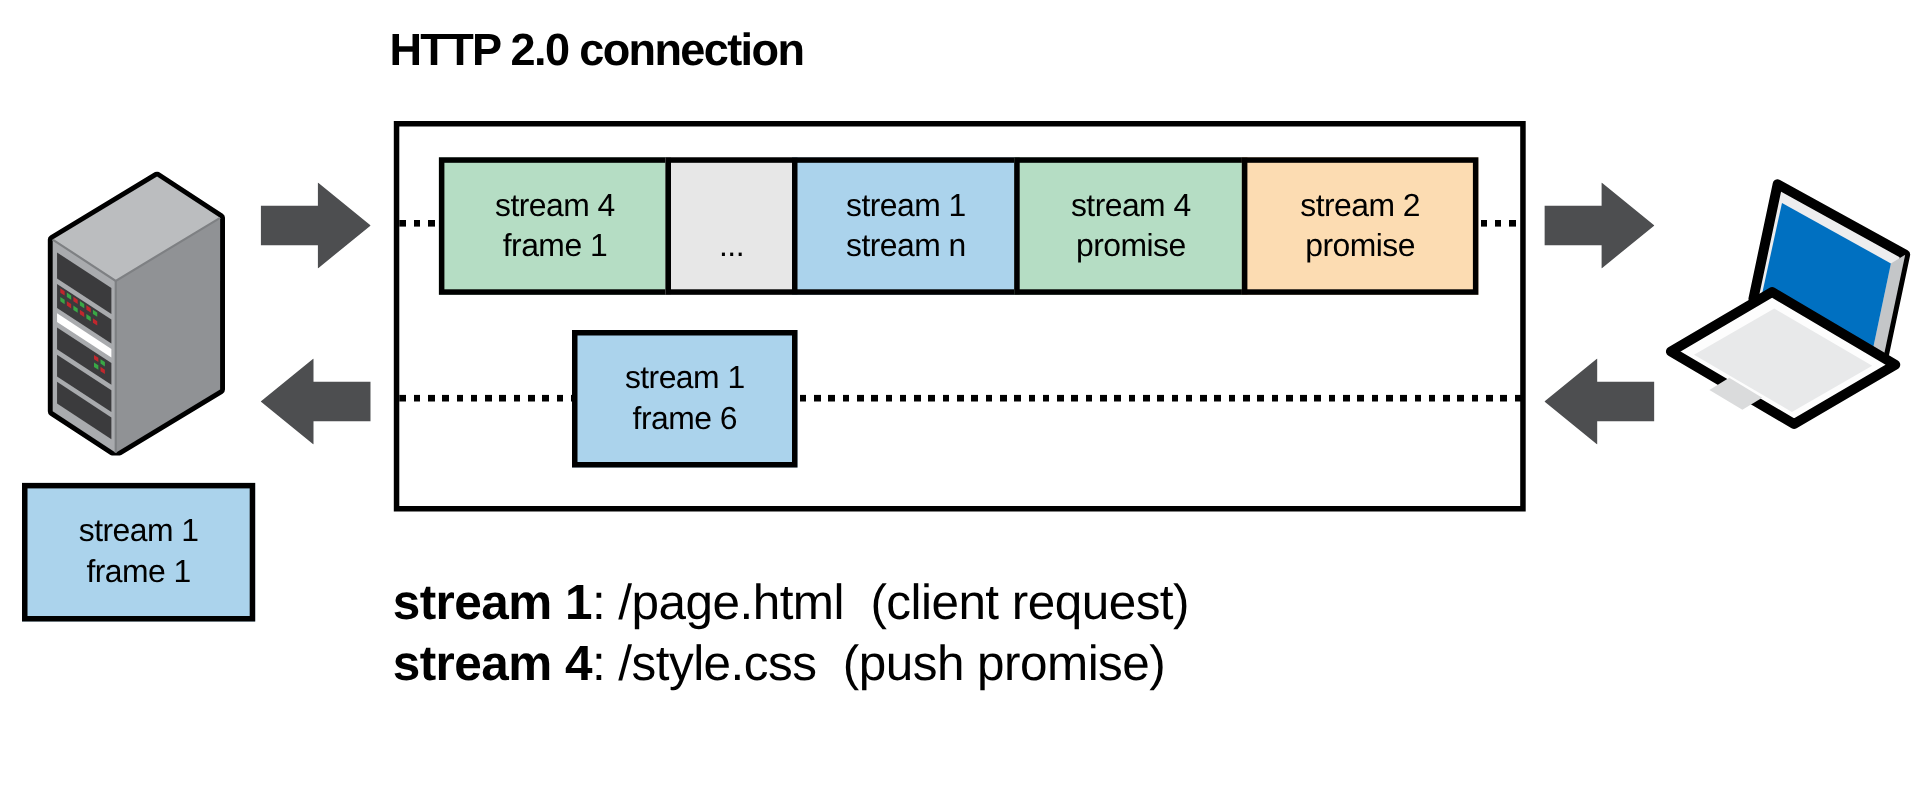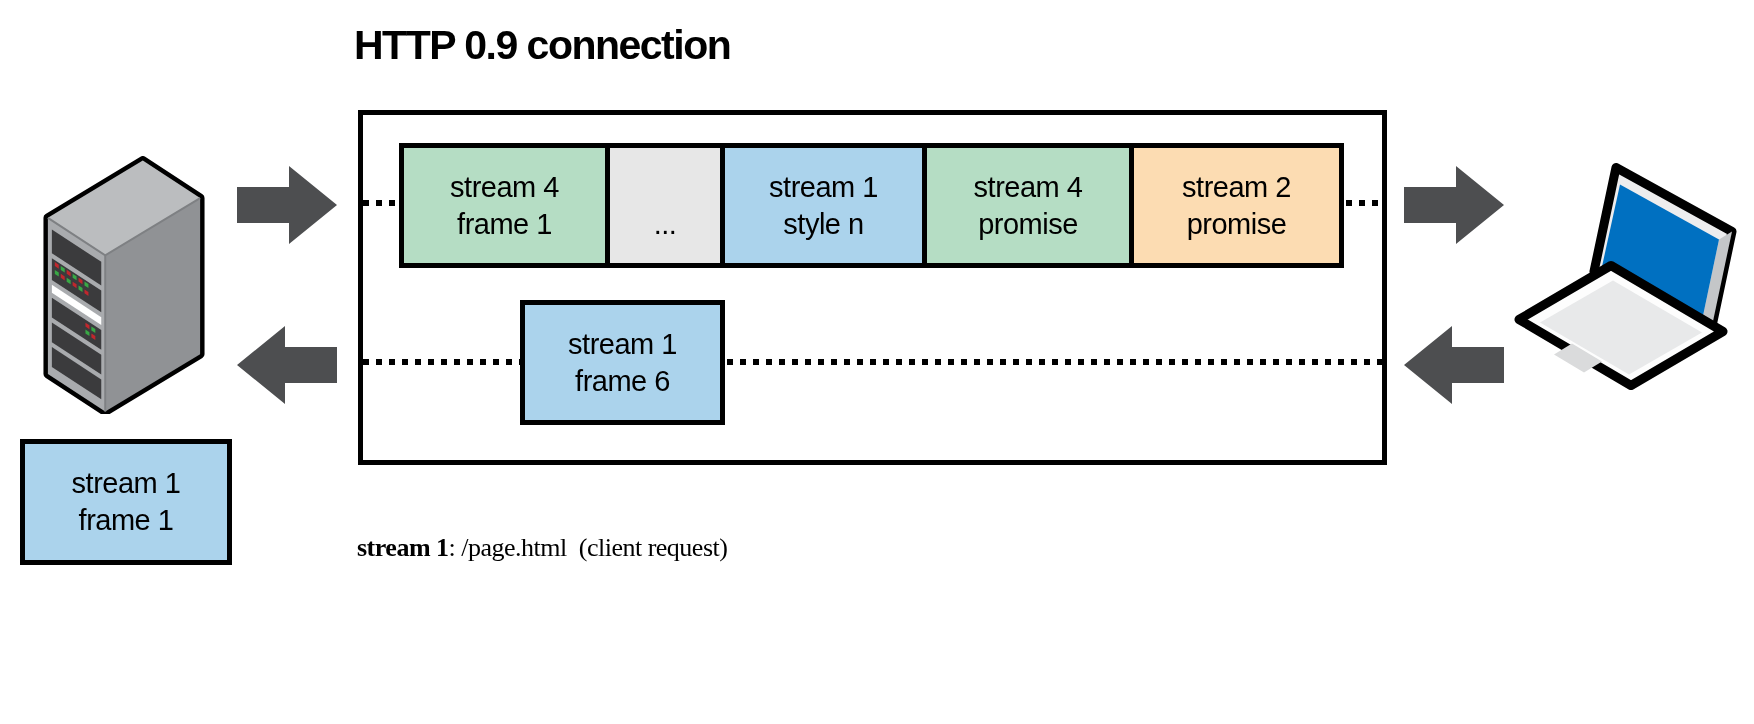--- a/index.html
+++ b/index.html
@@ -52,49 +52,49 @@
   .arrow polygon{fill:var(--arrow_gray);}
   .ar-1{left:237px;top:166px;}
   .ar-2{left:237px;top:326px;}
   .ar-3{left:1404px;top:166px;}
   .ar-4{left:1404px;top:326px;}
   
   .server{left:40px;top:156px;width:168px;height:258px;}
   .laptop{left:1514px;top:152px;width:240px;height:268px;}
   .server svg,.laptop svg{display:block;width:100%;height:100%;}
   
-  .legend{left:357px;top:520px;font-size:26px;letter-spacing:-0.5px;font-family:Liberation Serif, serif;}
+  .legend{left:357px;top:520px;font-size:45px;letter-spacing:-0.5px;}
   .legend-line{line-height:55px;white-space:pre;}
   .legend-stream{font-weight:bold;}
 </style>
 </head>
 <body>
 
 <div class="canvas">
 
-  <div class="abs title">HTTP 0.9 connection</div>
+  <div class="abs title">HTTP 2.0 connection</div>
 
   <div class="abs conn-box"></div>
 
   <div class="abs dotted dot-top-left"></div>
   <div class="abs dotted dot-top-right"></div>
   <div class="abs dotted dot-bottom"></div>
 
   <div class="abs frames-row">
     <div class="frame-box bg-green frame-w1">
       <div class="frame-line frame-line-1">stream 4</div>
       <div class="frame-line frame-line-2">frame 1</div>
     </div>
     <div class="frame-box bg-gray frame-w2">
       <div class="frame-line frame-line-1"></div>
       <div class="frame-line frame-line-2">...</div>
     </div>
     <div class="frame-box bg-blue frame-w3">
       <div class="frame-line frame-line-1">stream 1</div>
-      <div class="frame-line frame-line-2">style n</div>
+      <div class="frame-line frame-line-2">stream n</div>
     </div>
     <div class="frame-box bg-green frame-w4 fb-italic">
       <div class="frame-line frame-line-1">stream 4</div>
       <div class="frame-line frame-line-2">promise</div>
     </div>
     <div class="frame-box bg-orange frame-w5 fb-italic">
       <div class="frame-line frame-line-1">stream 2</div>
       <div class="frame-line frame-line-2">promise</div>
     </div>
   </div>
@@ -173,15 +173,16 @@
       <polygon points="218,78 196,182 188,167 205,86" fill="#c4c6c8"></polygon>
       <polygon points="106,31 205,86 188,167 88,113" fill="var(--laptop_screen_blue)"></polygon>
       <polygon points="97,112 209,178 117,232 5,166" fill="#fdfdfd" stroke="#000" stroke-width="9" stroke-linejoin="round"></polygon>
       <polygon points="99,127 188,179 115,221 26,169" fill="#e8e9ea"></polygon>
       <polygon points="58,190 88,208 70,219 40,201" fill="#dadbdc"></polygon>
     </svg>
   </div>
 
   <div class="abs legend">
     <div class="legend-line"><span class="legend-stream">stream 1</span><span class="legend-detail">: /page.html  (client request)</span></div>
+    <div class="legend-line"><span class="legend-stream">stream 4</span><span class="legend-detail">: /style.css  (push promise)</span></div>
   </div>
 
 </div>
 
 </body></html>

